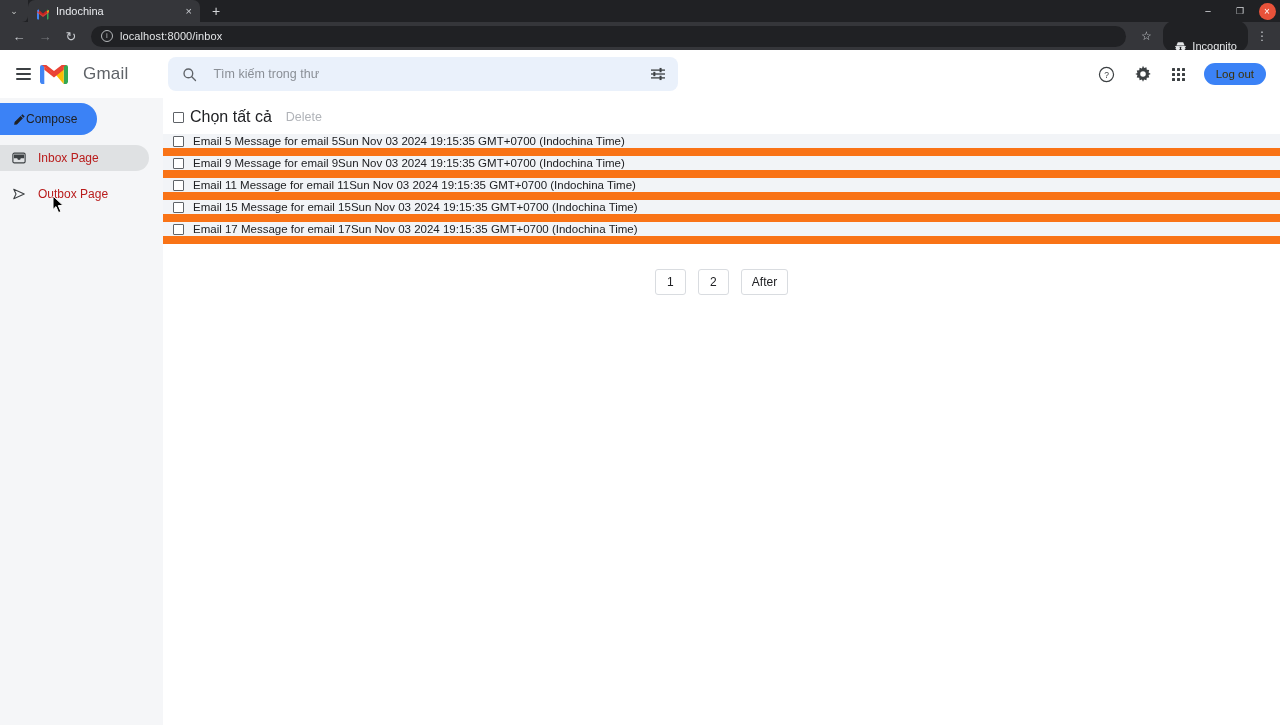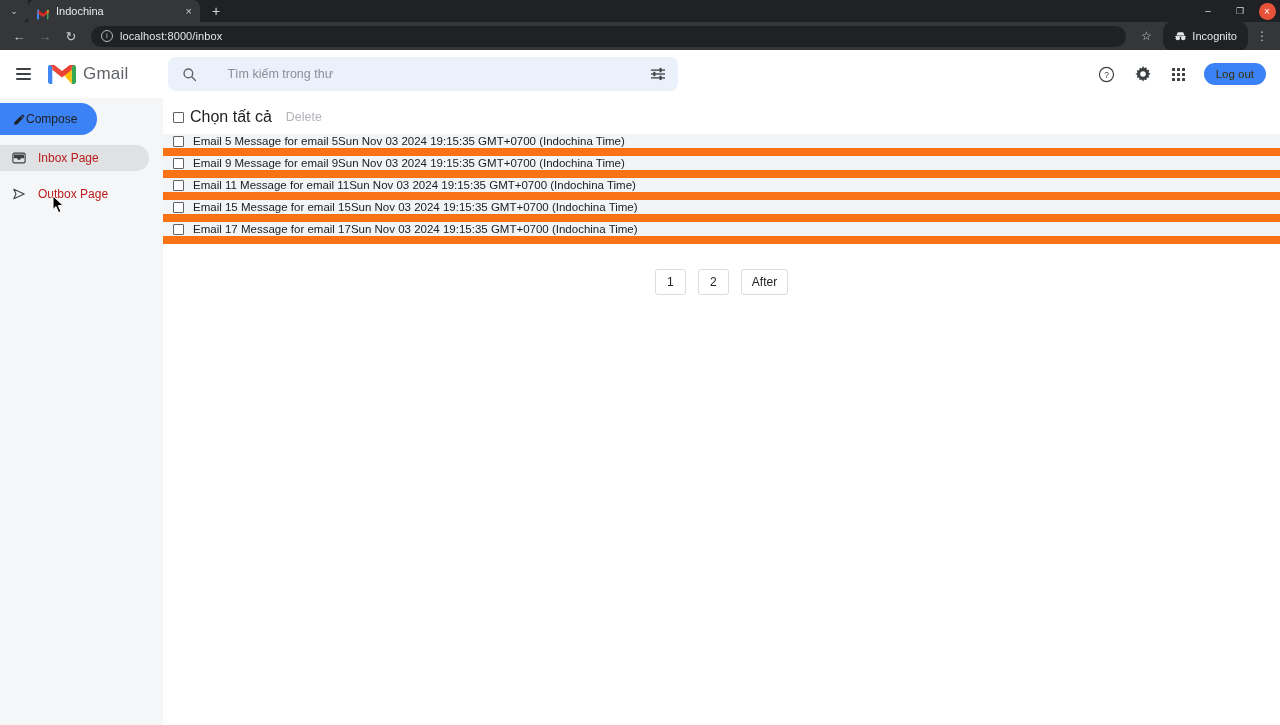--- a/index.html
+++ b/index.html
@@ -68,45 +68,45 @@
   }
   .omnibox-icon {
     width: 12px; height: 12px; border: 1px solid #b5b8bb; border-radius: 50%;
     color: #b5b8bb; font-size: 8px; display: flex; align-items: center;
     justify-content: center; line-height: 1; flex: 0 0 auto;
   }
   .omnibox-url { color: #e3e5e7; font-size: 11px; letter-spacing: .1px; }
   .star-btn { width: 22px; color: #c8cbcf; font-size: 12px; text-align: center; }
   .incognito-pill {
     height: 31px; background: #202124; border-radius: 11px;
-    display: flex; align-items: center; gap: 5px; padding: 0 11px;
+    display: flex; align-items: flex-end; gap: 5px; padding: 0 11px;
     color: #e3e5e7; font-size: 11px; margin-left: 2px;
   }
   .kebab { width: 20px; color: #c8cbcf; font-size: 12px; text-align: center; }
 
   
   .app { width: 1280px; height: 675px; position: relative; background: #fff; }
 
   .gm-header {
     height: 48px; display: flex; align-items: center;
     padding: 0 14px 0 8px; background: #fff;
   }
   .hamburger {
     width: 30px; height: 30px; display: flex; flex-direction: column;
     justify-content: center; align-items: center; gap: 3px;
   }
   .hamburger span { width: 15px; height: 2px; background: #3c4043; border-radius: 1px; }
-  .gm-brand { display: flex; align-items: center; gap: 7px; margin-left: 10px; }
+  .gm-brand { display: flex; align-items: center; gap: 15px; margin-left: 2px; }
   .gm-logo { width: 28px; height: 21px; position: relative; }
   .gm-wordmark { font-size: 17px; color: #5f6368; letter-spacing: .2px; }
 
   .search-wrap { margin-left: 40px; width: 510px; }
   .search-box {
     height: 34px; background: #eaf1fb; border-radius: 8px;
-    display: flex; align-items: center; padding: 0 12px 0 14px; gap: 30px;
+    display: flex; align-items: center; padding: 0 12px 0 14px; gap: 16px;
   }
   .search-icon { color: #5f6368; font-size: 14px; display: flex; }
   .search-input {
     flex: 1; border: none; outline: none; background: transparent;
     font-family: "Liberation Sans", sans-serif; font-size: 12.5px; color: #202124;
   }
   .search-input::placeholder { color: #8a8f96; }
   .tune-icon { color: #3c4043; font-size: 14px; display: flex; }
 
   .header-right {

